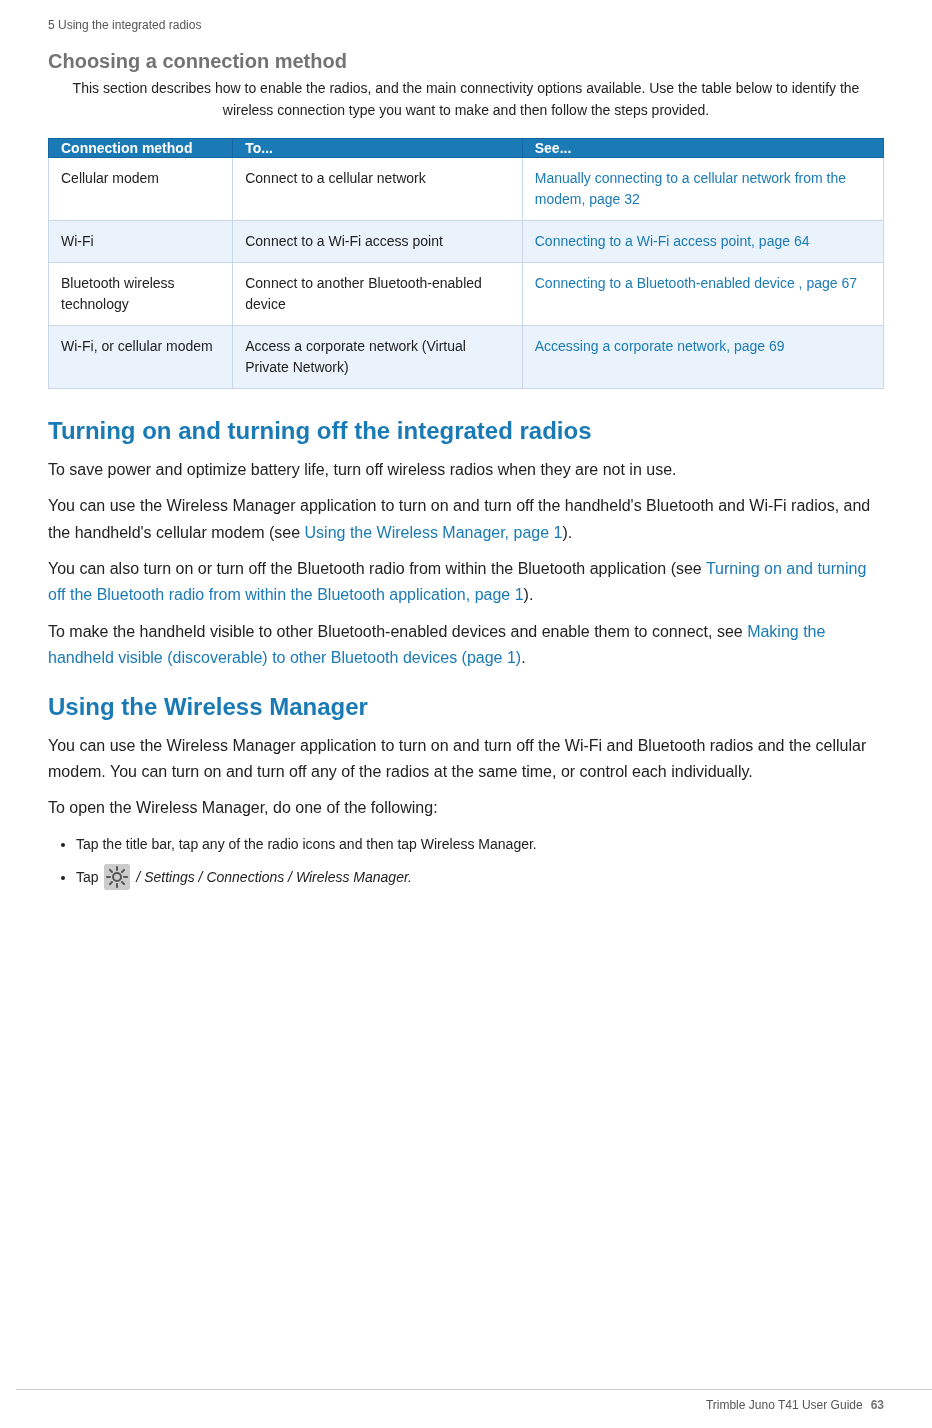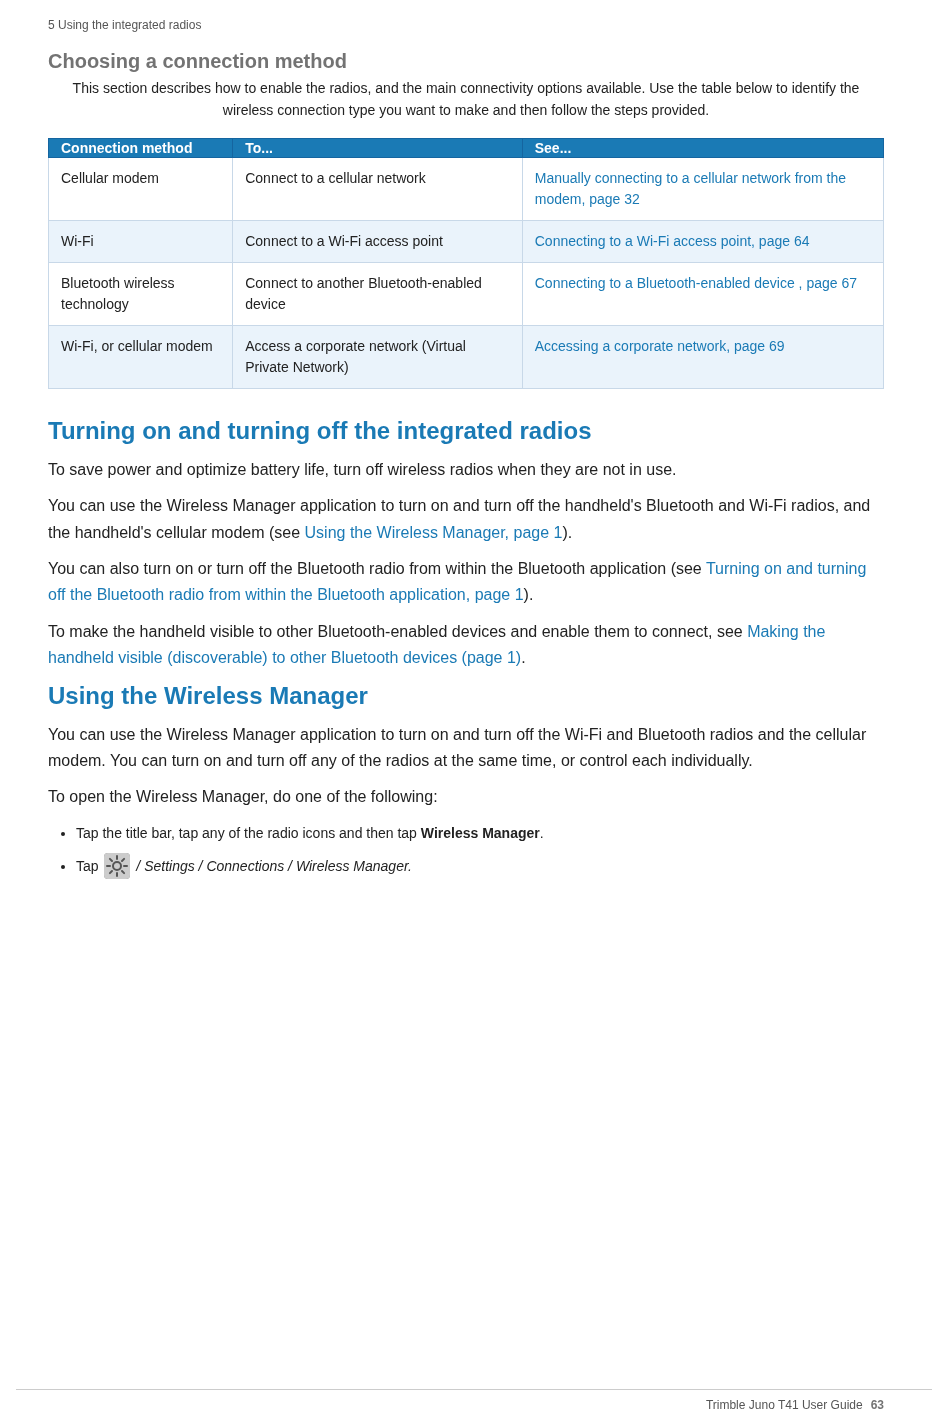--- a/index.html
+++ b/index.html
@@ -26,21 +26,21 @@
       color: #737373;
       font-weight: bold;
       margin-bottom: 4px;
       margin-top: 4px;
     }
     .section-subtitle {
       font-size: 24px;
       color: #1a7ab5;
       font-weight: bold;
       margin-bottom: 12px;
-      margin-top: 10px;
+      margin-top: 21px;
     }
     .intro-text {
       font-size: 14px;
       line-height: 1.6;
       margin-bottom: 16px;
       color: #222;
       text-align: center;
     }
     
     .conn-table {
@@ -119,21 +119,21 @@
     .footer-brand {
       color: #555;
       font-size: 12px;
     }
     .footer-page {
       font-size: 12px;
       color: #737373;
       margin-left: 8px;
       font-weight: bold;
     }
-    .bold { font-weight: bold; }
+    .bold { font-weight: normal; }
     .italic { font-style: italic; }
   </style>
 </head>
 <body>
 
 <div class="page-wrapper">
 
   <div class="breadcrumb">5   Using the integrated radios</div>
 
   <h1 class="section-title">Choosing a connection method</h1>

